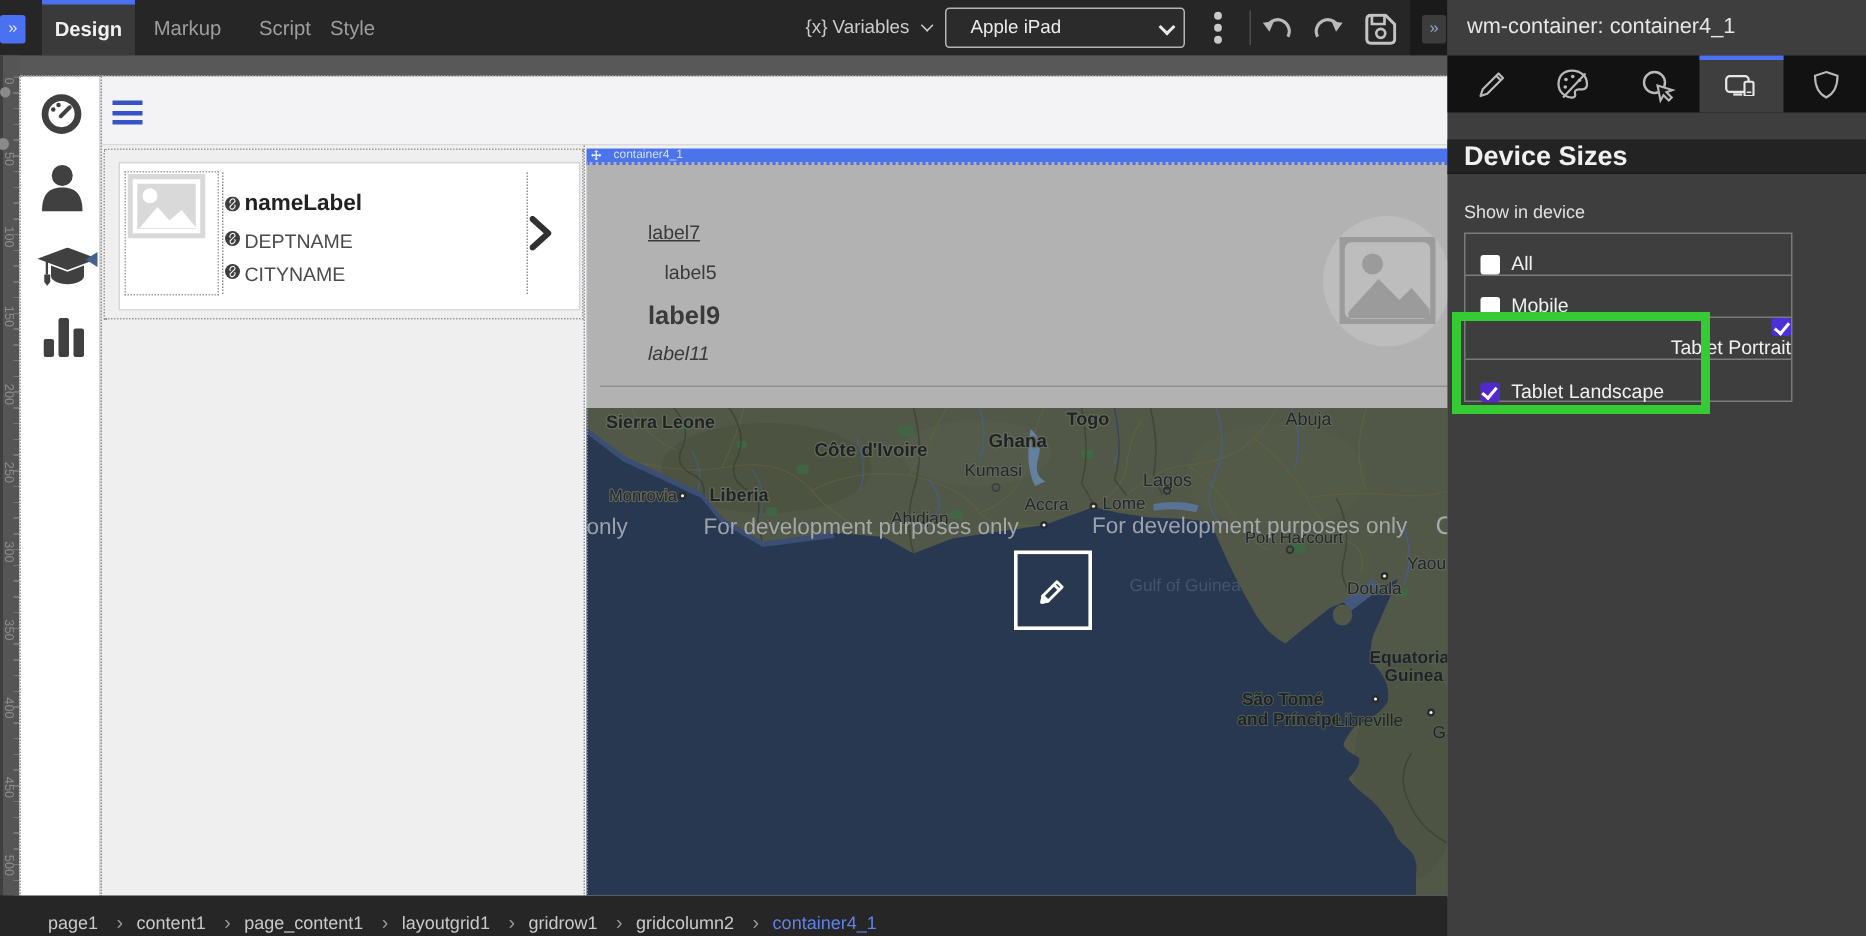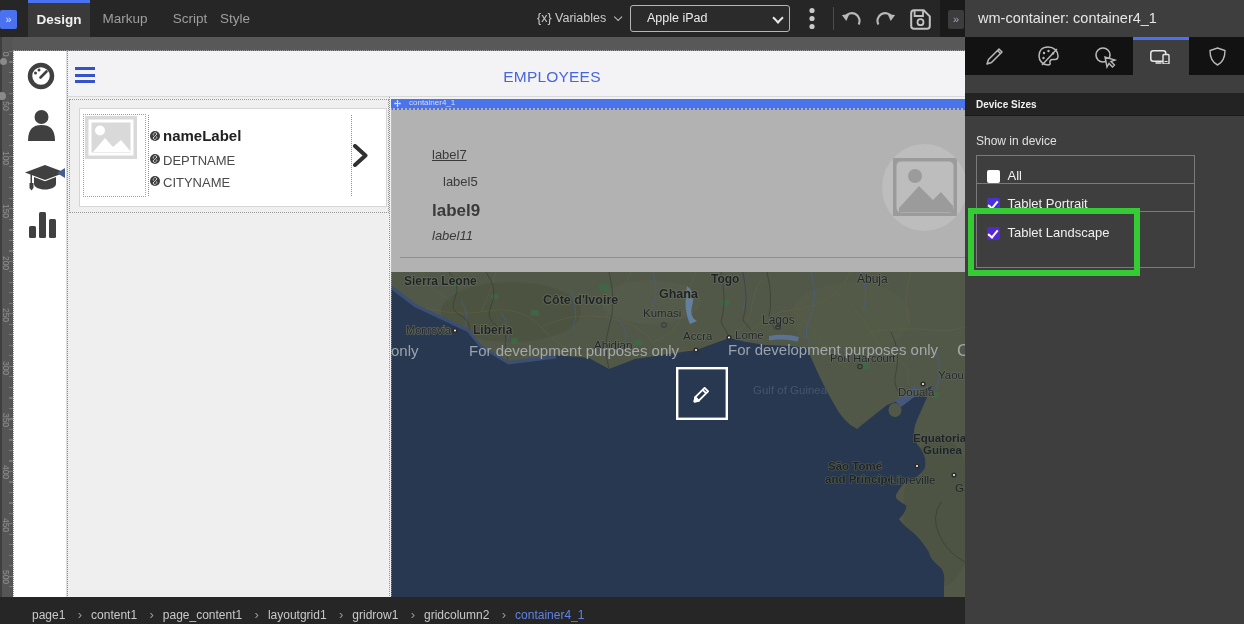--- a/index.html
+++ b/index.html
@@ -101,21 +101,20 @@
 
   <div class="abs dotv" style="left:66.5px;top:50px;height:548px;"></div>
 
   <div class="abs" style="left:13px;top:50px;width:952px;height:0;border-top:1px dotted #9a9a9a;"></div>
   <div class="abs" style="left:13px;top:50px;width:0;height:548px;border-left:1px dotted #9a9a9a;"></div>
 
   <div class="abs" style="left:68px;top:51px;width:897px;height:45.5px;background:#f3f3f5;border-bottom:1px solid #d9d9d9;"></div>
   <div class="abs" style="left:75px;top:67px;width:20px;height:3px;background:#3452c9;"></div>
   <div class="abs" style="left:75px;top:73.5px;width:20px;height:3px;background:#3452c9;"></div>
   <div class="abs" style="left:75px;top:80px;width:20px;height:3px;background:#3452c9;"></div>
-  <div class="abs" style="left:400px;top:68px;width:304px;text-align:center;color:#4566dd;font-size:15.5px;letter-spacing:0.2px;">EMPLOYEES</div>
 
   <div class="abs" style="left:68px;top:97px;width:320px;height:501px;background:#efeff0;"></div>
 
   <div class="abs" style="left:69.5px;top:99.5px;width:318px;height:112px;outline:1px dotted #999999;"></div>
 
   <div class="abs" style="left:79px;top:108px;width:308px;height:99px;background:#ffffff;border:1px solid #d6d6d6;"></div>
 
   <div class="abs" style="left:83.5px;top:114.5px;width:61.5px;height:81px;outline:1px dotted #a0a0a0;"></div>
   <div class="abs dotv" style="left:147.5px;top:114.5px;height:81px;"></div>
   <div class="abs dotv" style="left:350.5px;top:114.5px;height:81px;"></div>
@@ -351,29 +350,33 @@
     <rect x="0.8" y="0.8" width="15" height="10.5" rx="2.5" fill="none" stroke="#e8e8e8" stroke-width="1.5"></rect>
     <path d="M5.5 13 h6" stroke="#e8e8e8" stroke-width="1.5"></path>
     <rect x="13" y="4.5" width="6" height="9.5" rx="1" fill="#3e3e3e" stroke="#e8e8e8" stroke-width="1.4"></rect>
     <path d="M14.5 11.5 h3" stroke="#e8e8e8" stroke-width="1"></path>
   </svg>
 
   <svg class="abs" style="left:1209px;top:47px;" width="17" height="19" viewBox="0 0 17 19">
     <path d="M8.5 1 L16 3.5 C16 10 14.5 15 8.5 18 C2.5 15 1 10 1 3.5 Z" fill="none" stroke="#b9b9b9" stroke-width="1.4"></path>
   </svg>
 
-  <div class="abs" style="left:965px;top:93px;width:279px;height:23px;background:#232323;border-bottom:1px solid #181818;color:#f0f0f0;font-size:10px;font-weight:bold;line-height:23px;padding-left:11px;">Device Sizes</div>
+  <div class="abs" style="left:965px;top:93px;width:279px;height:23px;background:#232323;border-bottom:1px solid #181818;color:#f0f0f0;font-size:18px;font-weight:bold;line-height:23px;padding-left:11px;">Device Sizes</div>
   <div class="abs" style="left:976px;top:134px;color:#e0e0e0;font-size:12px;">Show in device</div>
 
   <div class="abs" style="left:975.5px;top:155px;width:219.5px;height:112.5px;border:1px solid #7a7a7a;">
     <div class="drow" style="border-bottom:1px solid #7a7a7a;">
         <span class="cb"></span>
         <span class="dlabel">All</span>
       </div>
     <div class="drow" style="border-bottom:1px solid #7a7a7a;">
+        <span class="cb"></span>
+        <span class="dlabel">Mobile</span>
+      </div>
+    <div class="drow" style="border-bottom:1px solid #7a7a7a;flex-direction:column;">
         <span class="cb checked" style="background:#4b2fd8;"></span>
         <span class="dlabel">Tablet Portrait</span>
       </div>
     <div class="drow">
         <span class="cb checked" style="background:#5229ce;"></span>
         <span class="dlabel">Tablet Landscape</span>
       </div>
   </div>
 
   <div class="abs" style="left:968px;top:208px;width:172px;height:68px;border:6px solid #35cb35;"></div>

